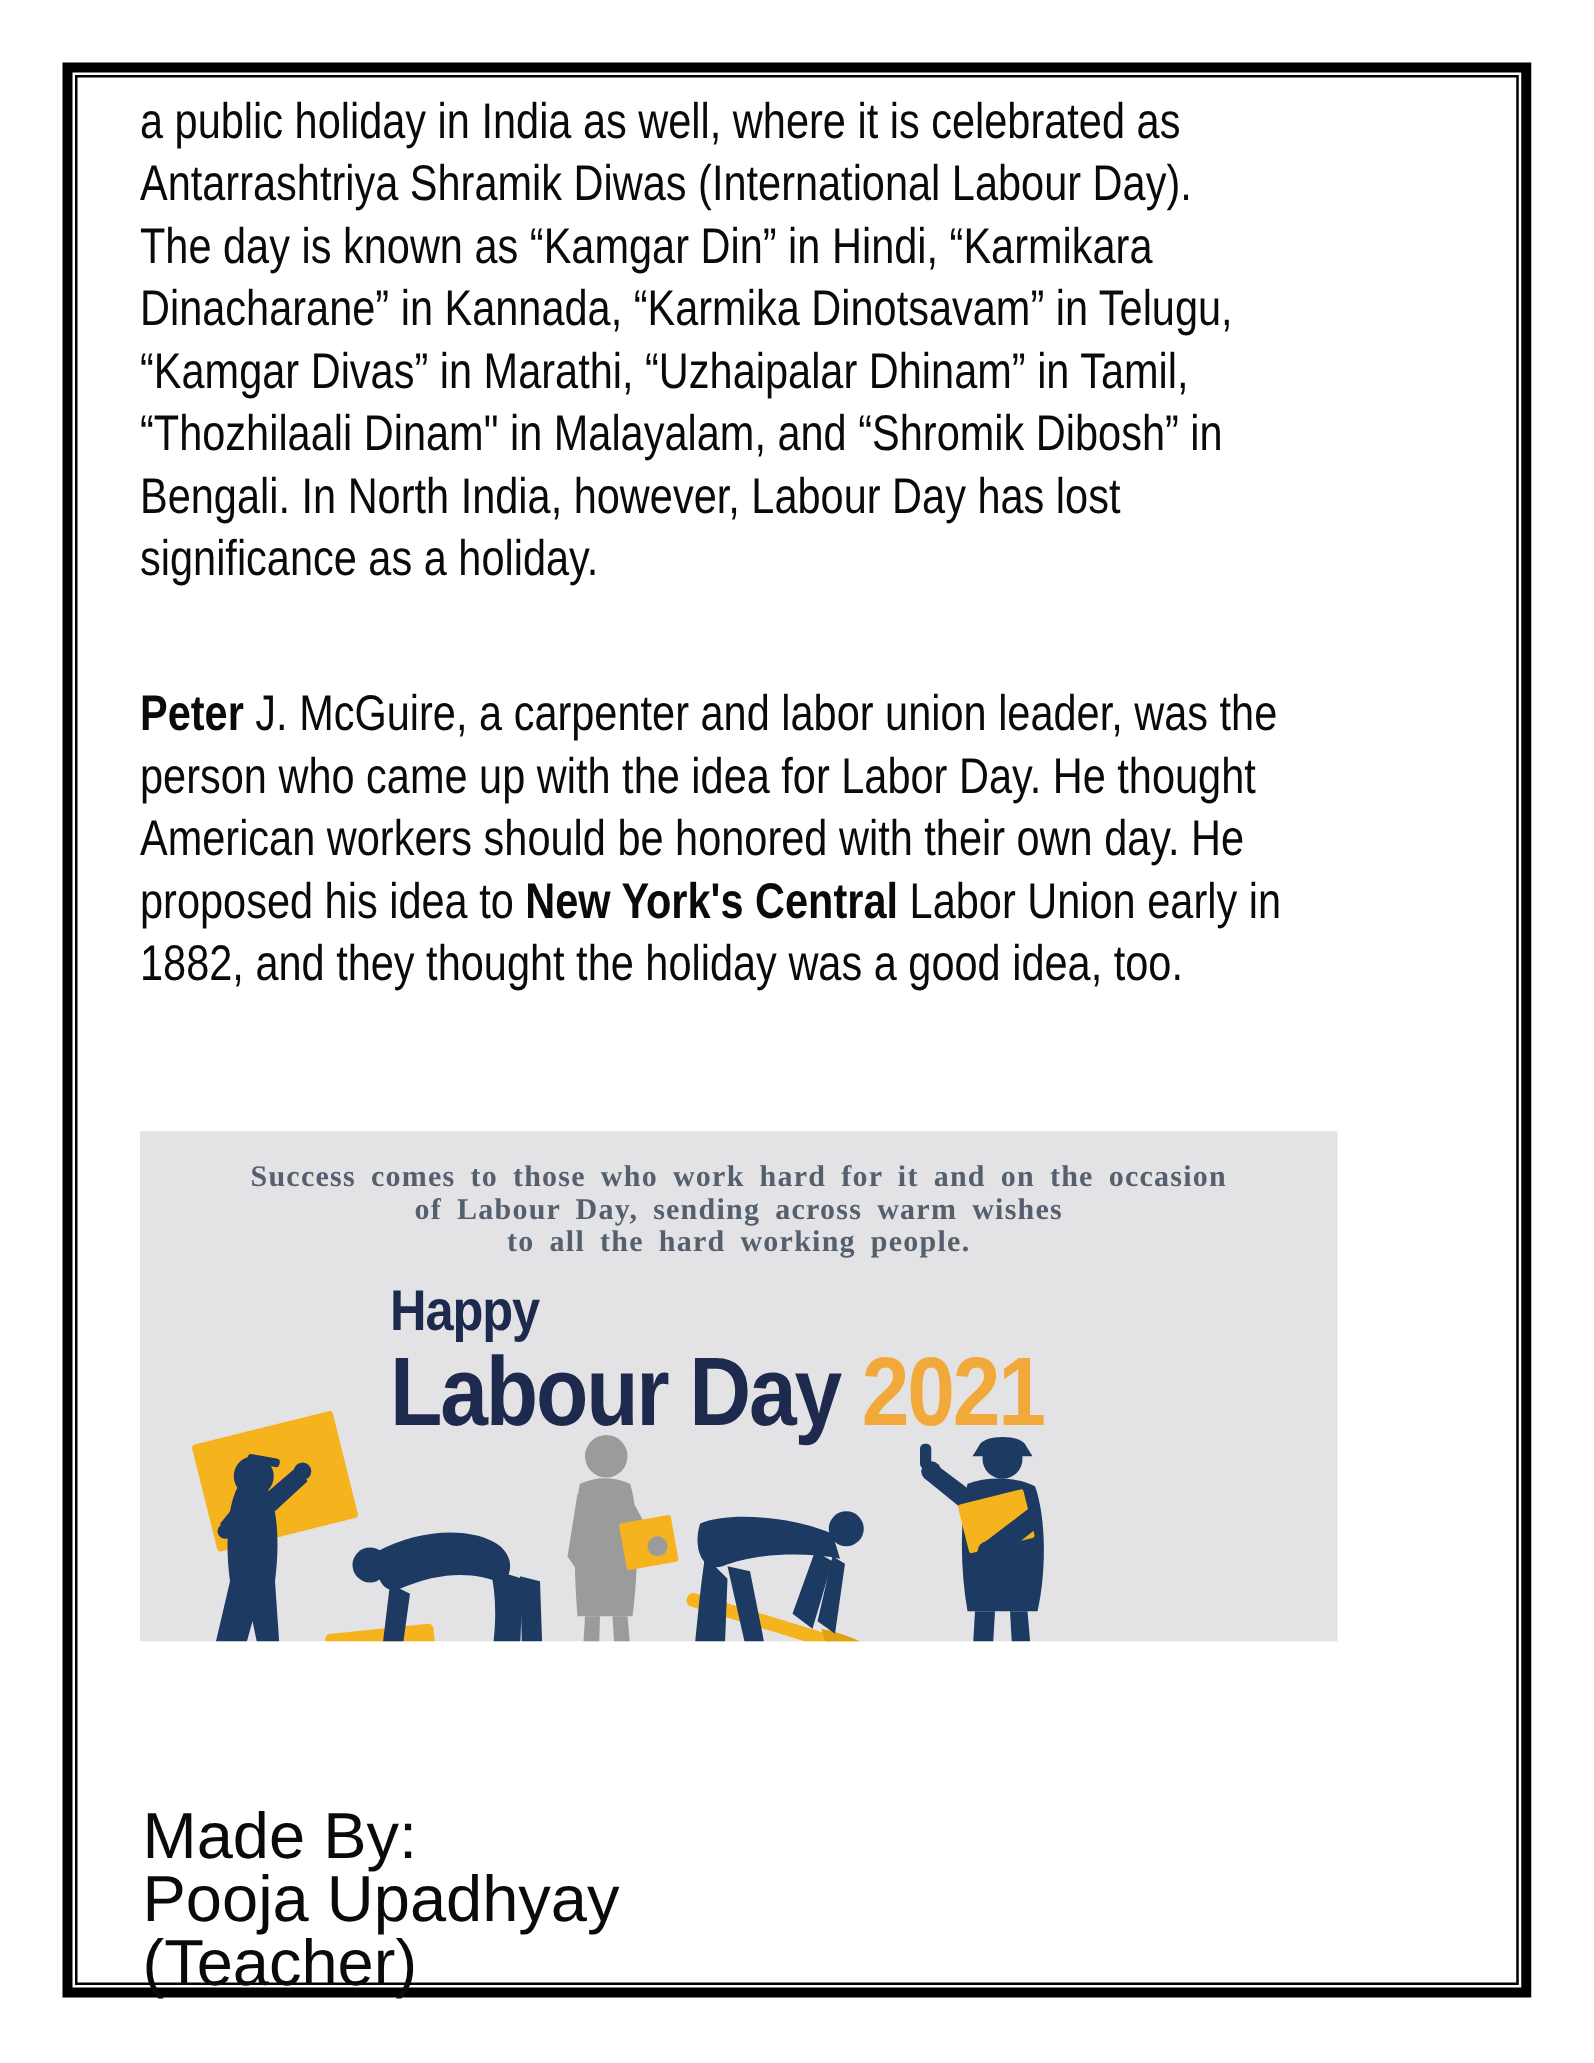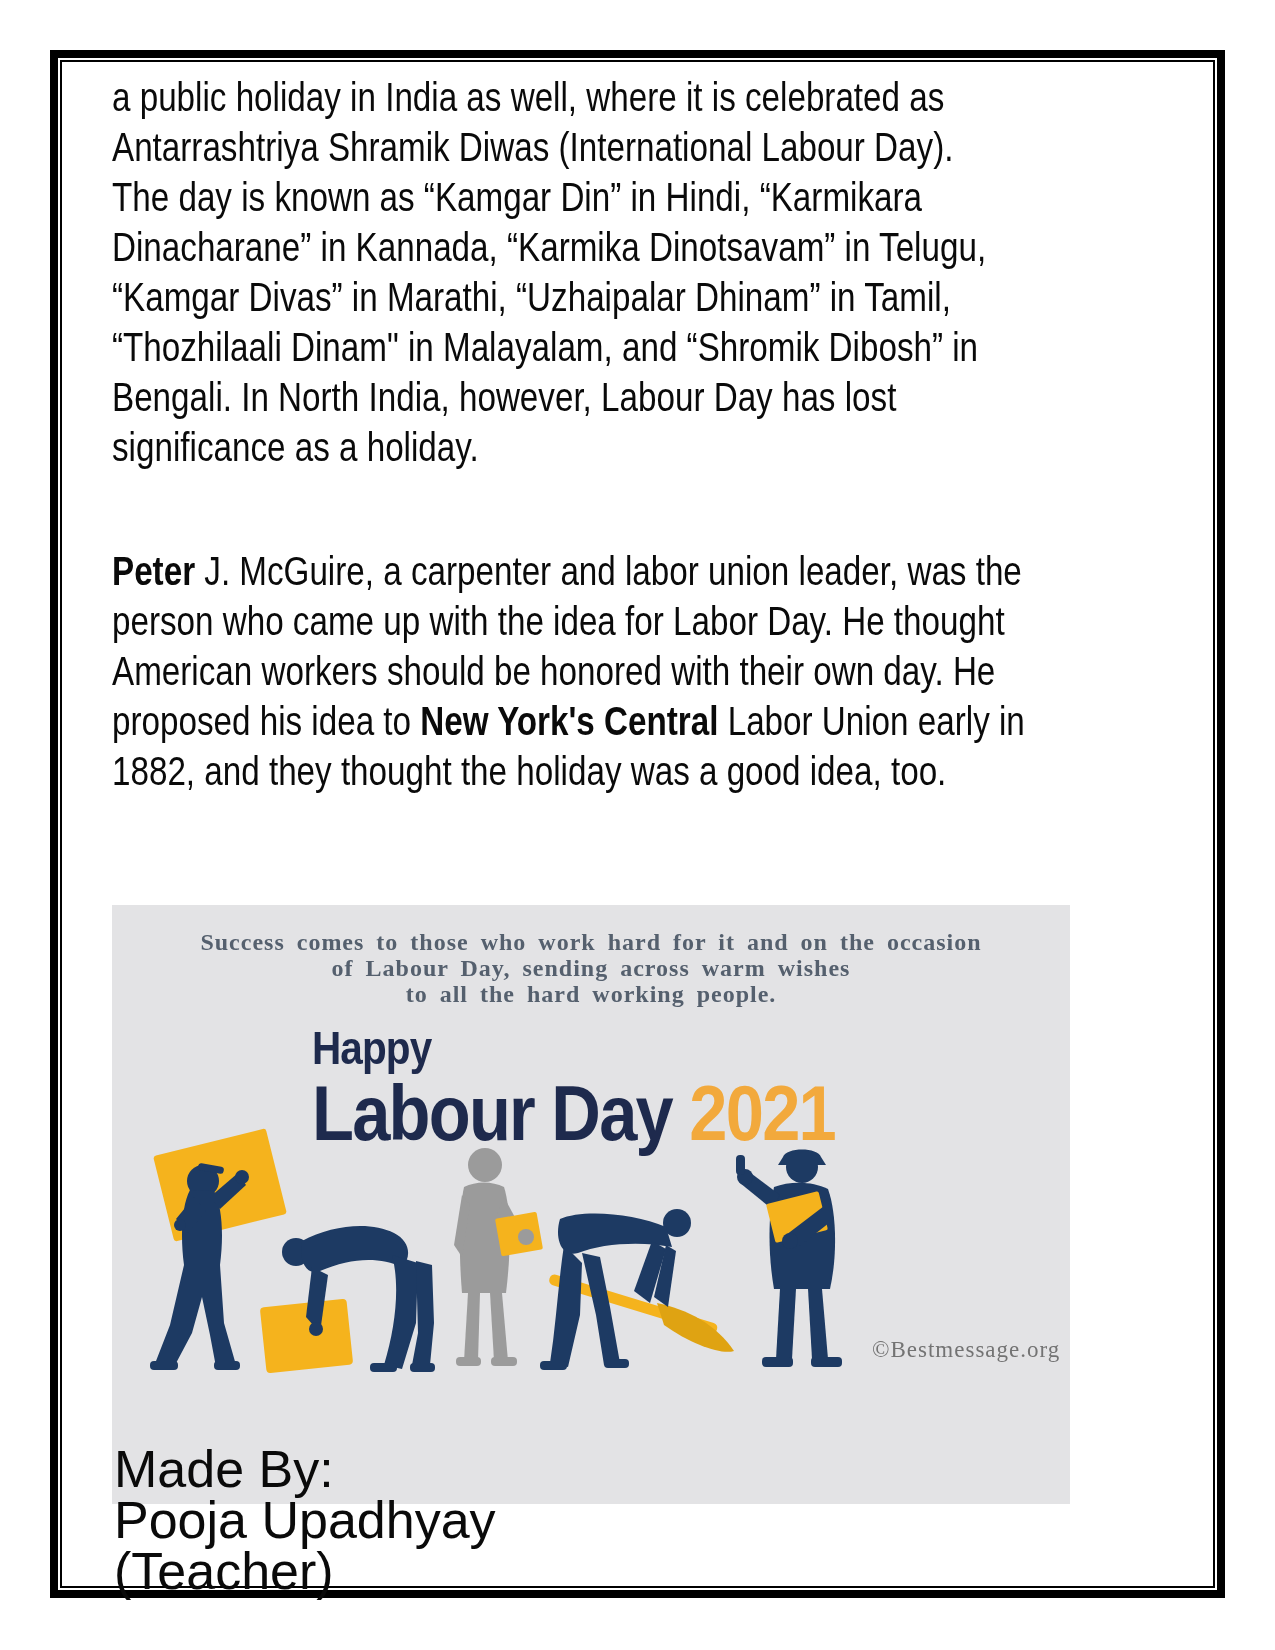--- a/index.html
+++ b/index.html
@@ -10,21 +10,21 @@
          border:8px solid #000;box-sizing:border-box;}
   .frame-inner{position:absolute;inset:2px;border:2px solid #000;}
   
   .para{position:absolute;left:112px;width:1280px;color:#0a0a0a;
         font-size:40px;line-height:50px;white-space:pre-line;
         transform:scaleX(0.83);transform-origin:0 0;letter-spacing:0;}
   .b{font-weight:bold;}
   #para1{top:72px;}
   #para2{top:546px;}
   
-  .poster{position:absolute;left:112px;top:905px;width:958px;height:599px;
+  .poster{position:absolute;left:112px;top:905px;width:958px;height:408px;
           background:#e3e3e5;overflow:hidden;}
   .poster-quote{position:absolute;left:0;top:24px;width:100%;text-align:center;
           font-family:"Liberation Serif",serif;font-weight:700;font-size:24px;line-height:26px;
           color:#55606e;letter-spacing:1px;word-spacing:5px;white-space:pre-line;}
   .poster-happy{position:absolute;left:200px;top:120px;font-size:46px;font-weight:bold;
           color:#1e2a4d;line-height:46px;transform:scaleX(0.88);transform-origin:0 0;
           letter-spacing:-1px;white-space:nowrap;}
   .poster-title{position:absolute;left:200px;top:168px;font-size:78px;font-weight:bold;
           line-height:80px;transform:scaleX(0.88);transform-origin:0 0;
           letter-spacing:-2px;white-space:nowrap;}

